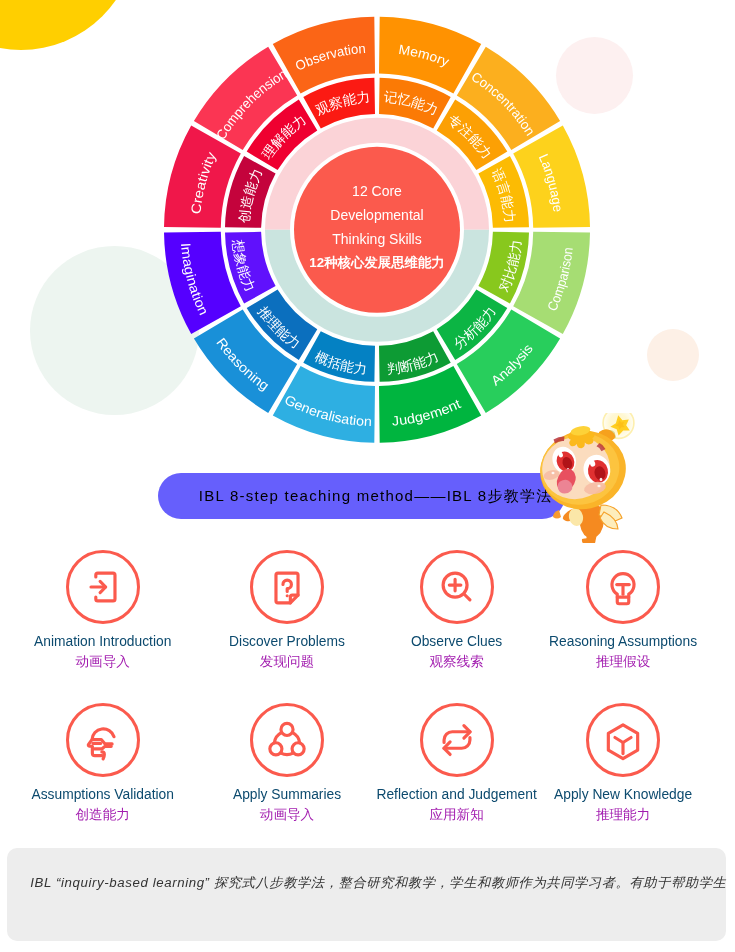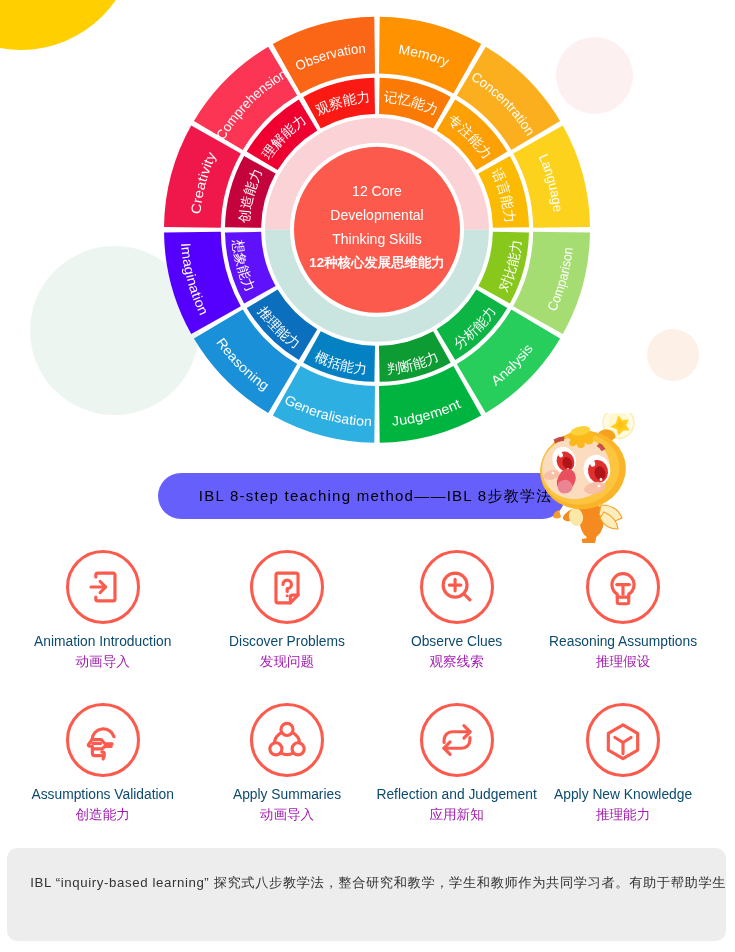--- a/index.html
+++ b/index.html
@@ -28,21 +28,21 @@
 .step.c0{left:102.7px;} .step.c1{left:287.0px;} .step.c2{left:456.6px;} .step.c3{left:623.1px;}
 .step.r0{top:549.8px;} .step.r1{top:703.3px;}
 .icon-circle{width:74px;height:74px;border-radius:50%;border:3.4px solid #FB5A4D;box-sizing:border-box;
   display:flex;align-items:center;justify-content:center;}
 .icon{width:46px;height:46px;fill:none;stroke:#FB5A4D;stroke-width:3.3;color:#FB5A4D;
   stroke-linecap:round;stroke-linejoin:round;}
 .step-en{margin-top:10px;font-size:13.8px;color:#0c4a6e;white-space:nowrap;}
 .step-cn{margin-top:4px;font-size:13.6px;color:#a21caf;white-space:nowrap;}
 .footer{position:absolute;left:7.3px;top:848.3px;width:719px;height:92.3px;border-radius:10px;
   background:#EDEDED;box-sizing:border-box;padding:24px 23px 0 23px;}
-.fline{font-size:13.25px;color:#333;line-height:21.5px;white-space:nowrap;letter-spacing:0.6px;}
+.fline{font-size:13.25px;color:#333;line-height:21.5px;white-space:nowrap;letter-spacing:0.6px;font-style:italic;}
 
 </style>
 </head>
 <body>
 
 <div class="deco" id="deco-yellow"></div>
 <div class="deco" id="deco-mint"></div>
 <div class="deco" id="deco-pink"></div>
 <div class="deco" id="deco-peach"></div>
 

